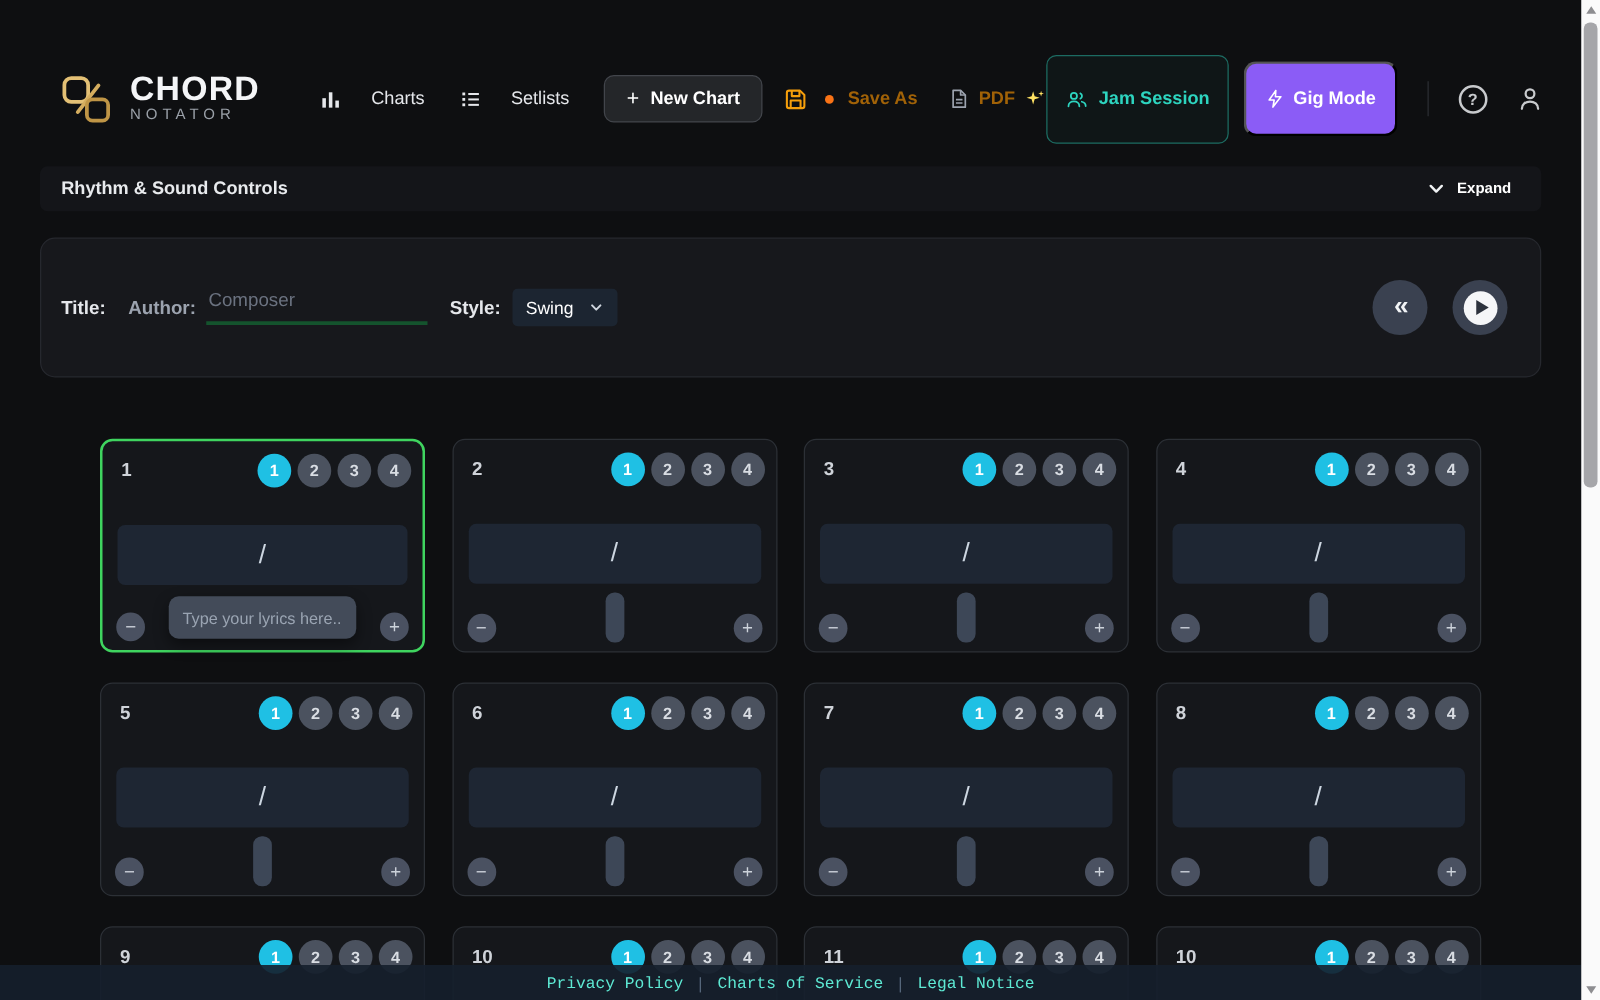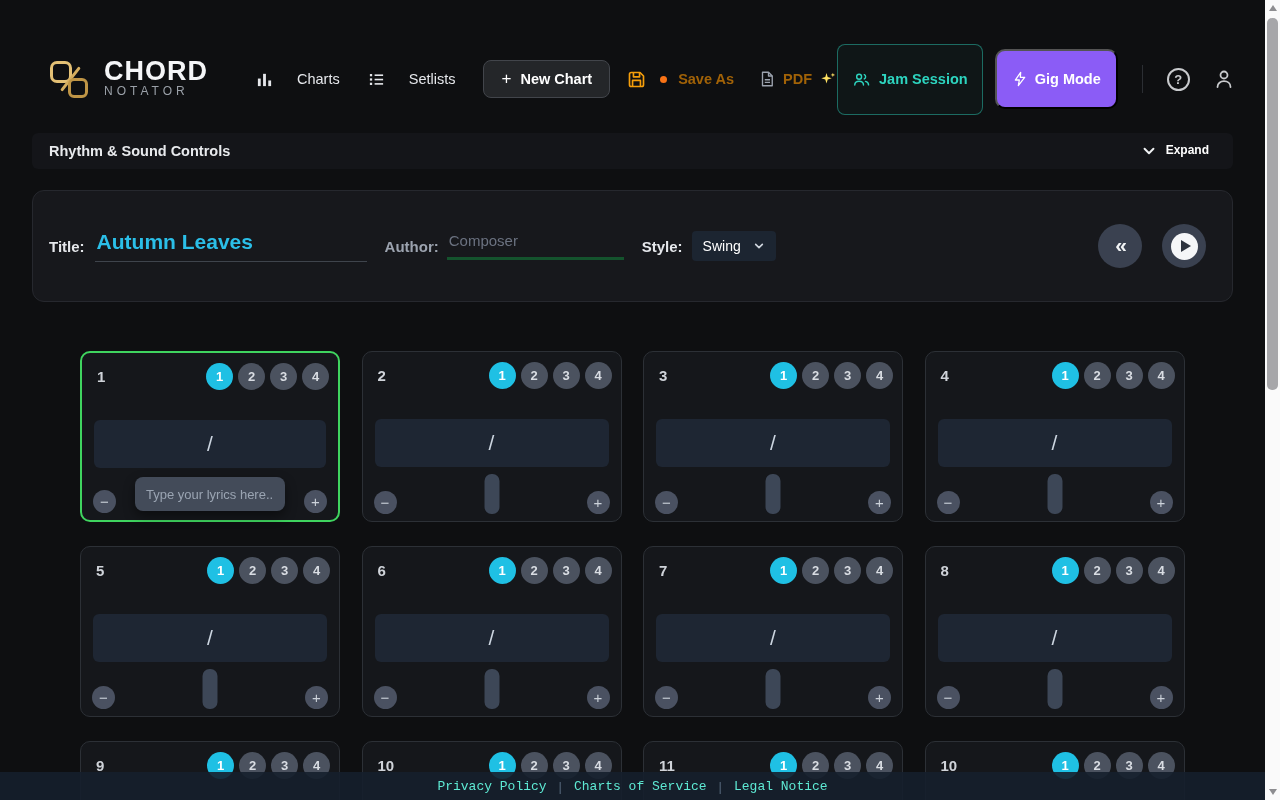--- a/index.html
+++ b/index.html
@@ -256,21 +256,20 @@
         <svg width="16" height="16" viewBox="0 0 18 18" fill="none" stroke="#f0f2f4" stroke-width="2.2" stroke-linecap="round" stroke-linejoin="round">
           <polyline points="4 6.5 9 11.5 14 6.5"></polyline>
         </svg>
       </span>
       <span>Expand</span>
     </div>
   </div>
 
   <div class="song-panel">
     <span class="field-label">Title:</span>
-    <input class="title-input" type="text" value="Autumn Leaves" style="">
 
     <span class="field-label dim author-label">Author:</span>
     <input class="author-input" type="text" placeholder="Composer" style="">
 
     <span class="field-label style-label">Style:</span>
     <div class="style-select">
       <span>Swing</span>
       <span>
         <svg width="12" height="12" viewBox="0 0 18 18" fill="none" stroke="#cfd6de" stroke-width="2.4" stroke-linecap="round" stroke-linejoin="round">
           <polyline points="4 6.5 9 11.5 14 6.5"></polyline>

